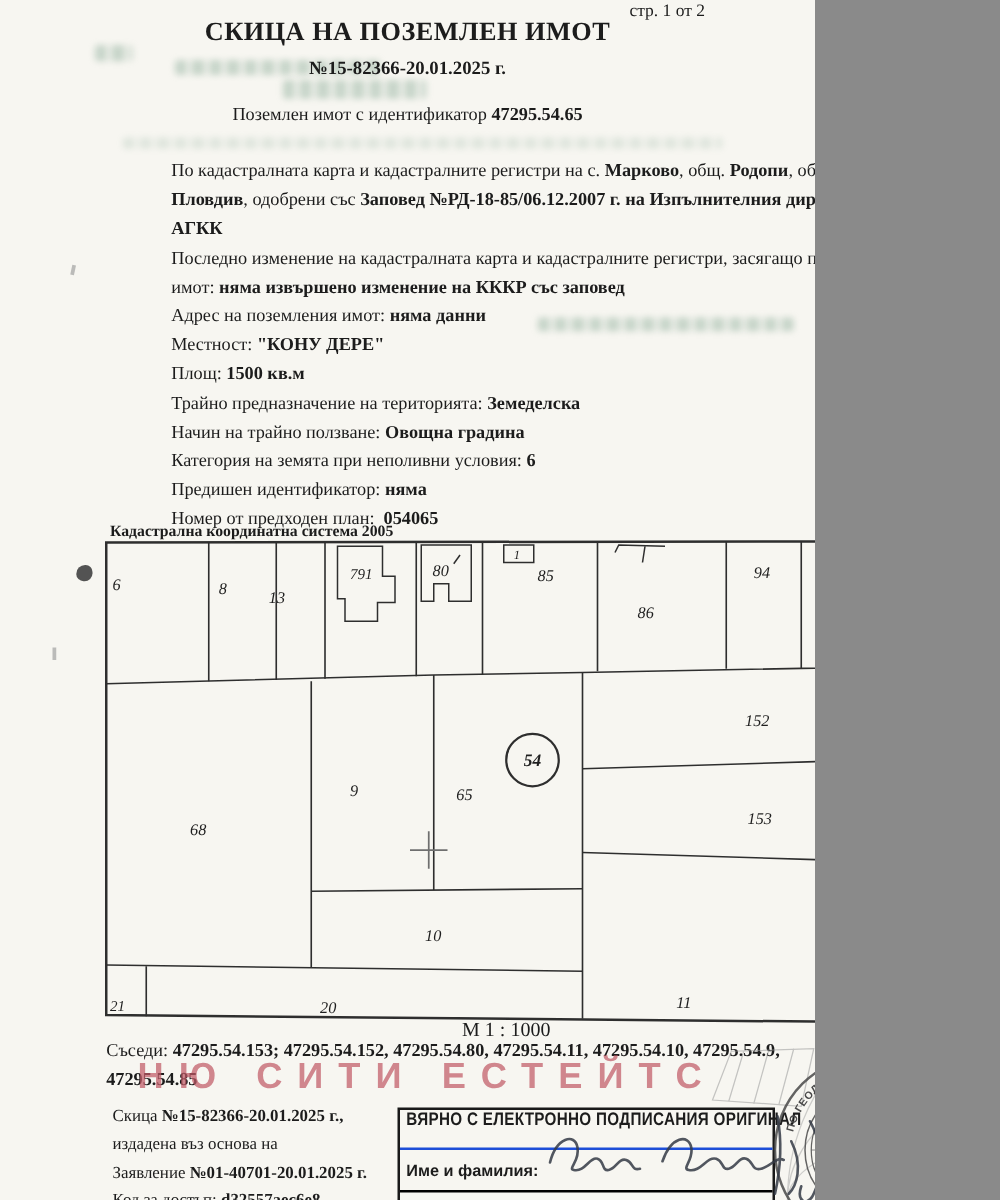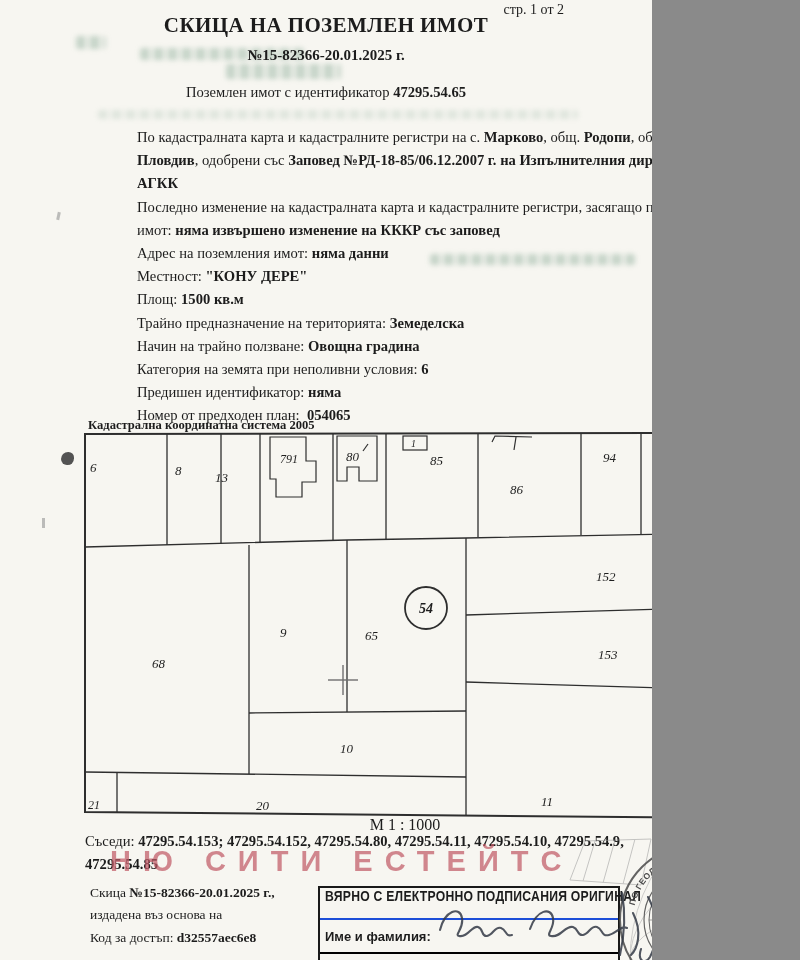--- a/index.html
+++ b/index.html
@@ -162,20 +162,21 @@
       <line x1="60" y1="5" x2="48" y2="48"></line>
       <line x1="80" y1="4" x2="68" y2="49"></line>
     </g>
   </svg>
 
   <div class="pink-watermark">НЮ СИТИ ЕСТЕЙТС</div>
 
   <div class="footer-left">
     <div><span>Скица </span><span class="b">№15-82366-20.01.2025 г.,</span></div>
     <div>издадена въз основа на</div>
+    <div><span>Заявление </span><span class="b">№01-40701-20.01.2025 г.</span></div>
     <div><span>Код за достъп: </span><span class="b">d32557aec6e8</span></div>
   </div>
 
   <div class="certbox">
     <div class="cert-row1">
         <span>ВЯРНО С ЕЛЕКТРОННО ПОДПИСАНИЯ ОРИГИНАЛ</span>
       </div>
     <div class="cert-row2">
         <span>Име и фамилия:</span>
       </div>

